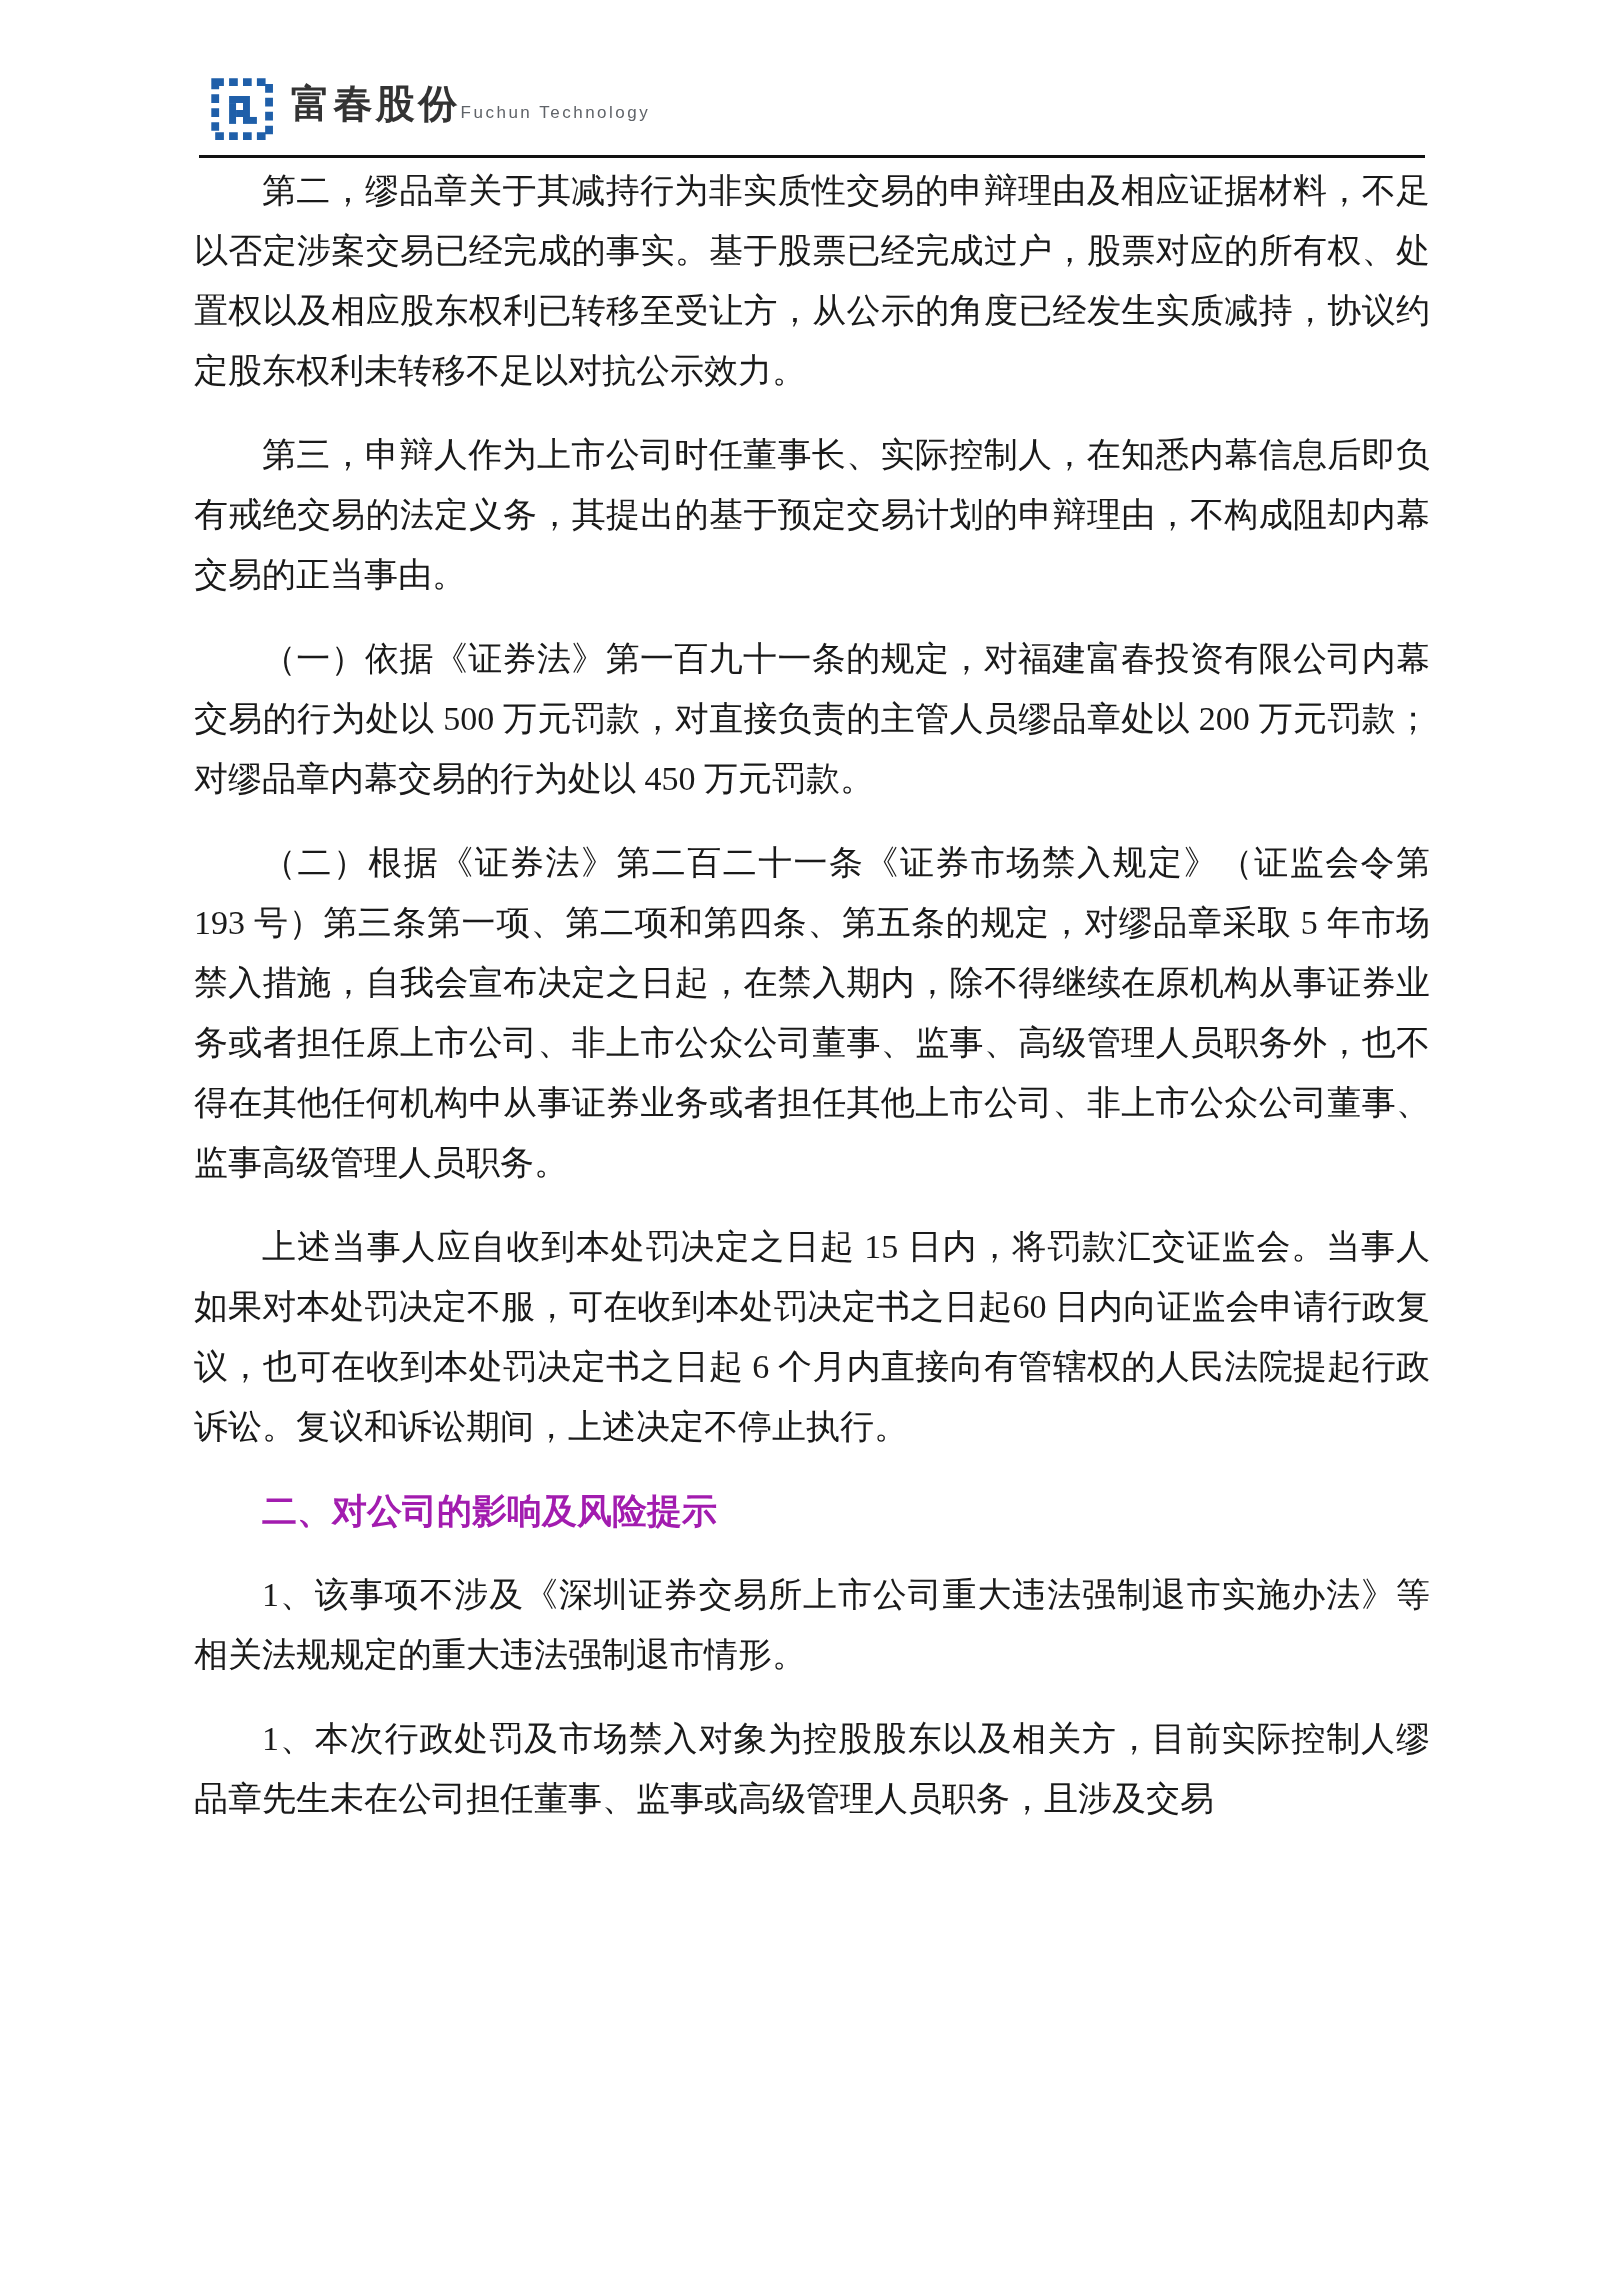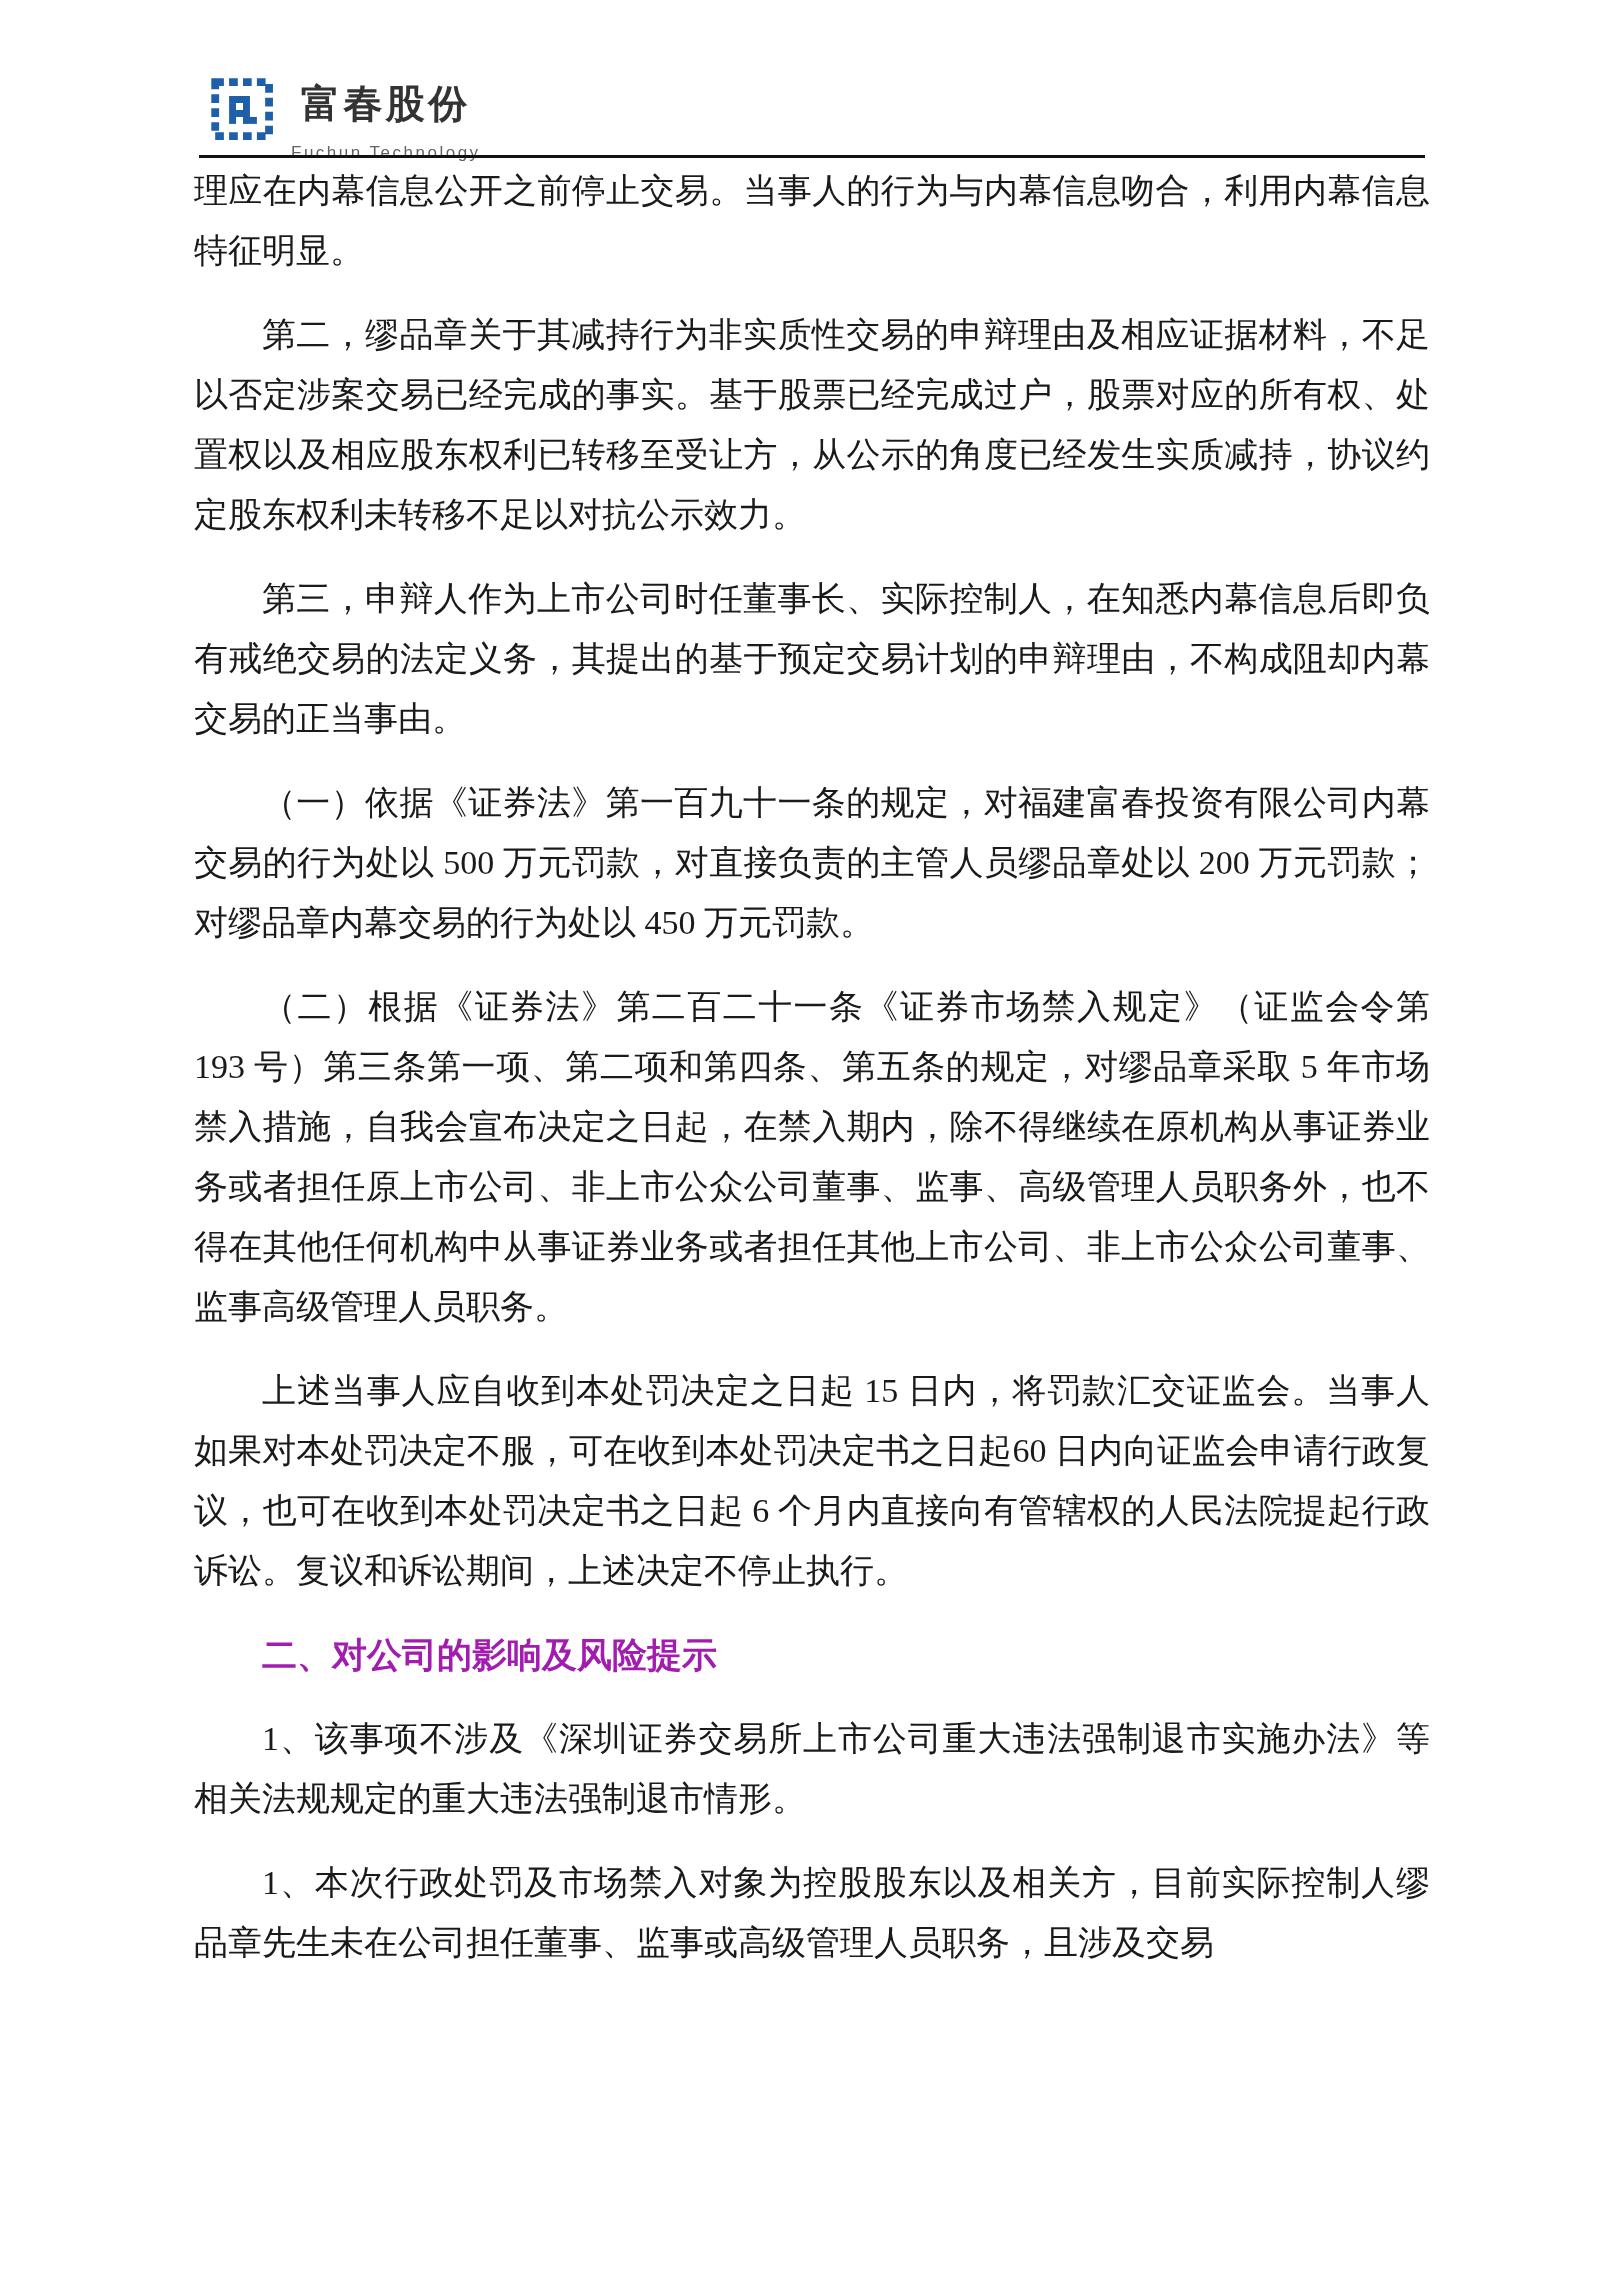--- a/index.html
+++ b/index.html
@@ -15,21 +15,21 @@
   
   .header {
     position: absolute;
     left: 210px;
     top: 76px;
     display: flex;
     align-items: flex-start;
     gap: 15px;
   }
   .logo-icon { display: block; }
-  .brand { display: flex; flex-direction: column; align-items: center; padding-top: 6.8px; }
+  .brand { display: flex; align-items: center; padding-top: 6.8px; }
   .brand-cn {
     font-family: "Liberation Sans", "DejaVu Sans", sans-serif;
     font-weight: 700;
     font-size: 39px;
     line-height: 42px;
     letter-spacing: 3.4px;
     color: #333333;
     white-space: nowrap;
   }
   .brand-en {
@@ -91,21 +91,20 @@
     </svg>
     <div class="brand">
       <div class="brand-cn">富春股份</div>
       <div class="brand-en">Fuchun Technology</div>
     </div>
   </div>
 
   <div class="rule"></div>
 
   <main class="doc">
-    <p class="no-indent">理应在内幕信息公开之前停止交易。当事人的行为与内幕信息吻合，利用内幕信息特征明显。</p>
     <p>第二，缪品章关于其减持行为非实质性交易的申辩理由及相应证据材料，不足以否定涉案交易已经完成的事实。基于股票已经完成过户，股票对应的所有权、处置权以及相应股东权利已转移至受让方，从公示的角度已经发生实质减持，协议约定股东权利未转移不足以对抗公示效力。</p>
     <p>第三，申辩人作为上市公司时任董事长、实际控制人，在知悉内幕信息后即负有戒绝交易的法定义务，其提出的基于预定交易计划的申辩理由，不构成阻却内幕交易的正当事由。</p>
     <p>（一）依据《证券法》第一百九十一条的规定，对福建富春投资有限公司内幕交易的行为处以 500 万元罚款，对直接负责的主管人员缪品章处以 200 万元罚款；对缪品章内幕交易的行为处以 450 万元罚款。</p>
     <p>（二）根据《证券法》第二百二十一条《证券市场禁入规定》（证监会令第 193 号）第三条第一项、第二项和第四条、第五条的规定，对缪品章采取 5 年市场禁入措施，自我会宣布决定之日起，在禁入期内，除不得继续在原机构从事证券业务或者担任原上市公司、非上市公众公司董事、监事、高级管理人员职务外，也不得在其他任何机构中从事证券业务或者担任其他上市公司、非上市公众公司董事、监事高级管理人员职务。</p>
     <p>上述当事人应自收到本处罚决定之日起 15 日内，将罚款汇交证监会。当事人如果对本处罚决定不服，可在收到本处罚决定书之日起60 日内向证监会申请行政复议，也可在收到本处罚决定书之日起 6 个月内直接向有管辖权的人民法院提起行政诉讼。复议和诉讼期间，上述决定不停止执行。</p>
     <h2>二、对公司的影响及风险提示</h2>
     <p>1、该事项不涉及《深圳证券交易所上市公司重大违法强制退市实施办法》等相关法规规定的重大违法强制退市情形。</p>
     <p>1、本次行政处罚及市场禁入对象为控股股东以及相关方，目前实际控制人缪品章先生未在公司担任董事、监事或高级管理人员职务，且涉及交易</p>
   </main>
 

